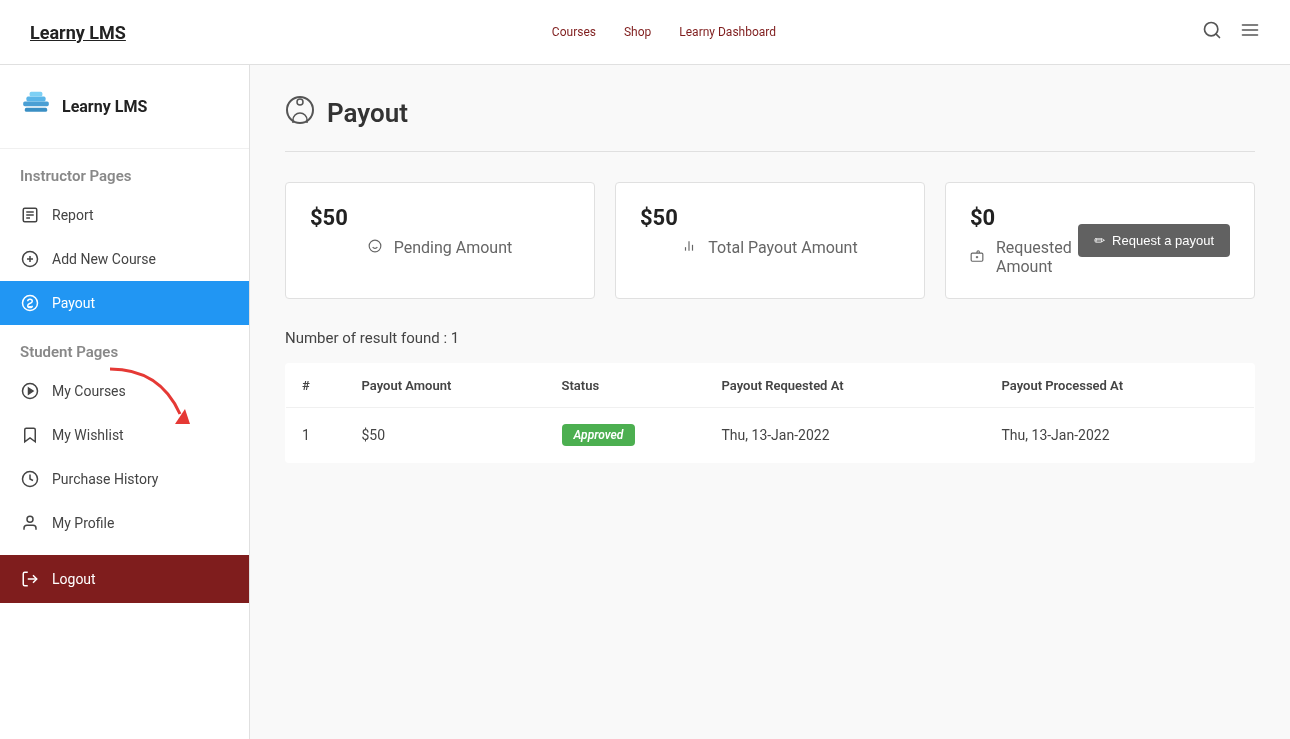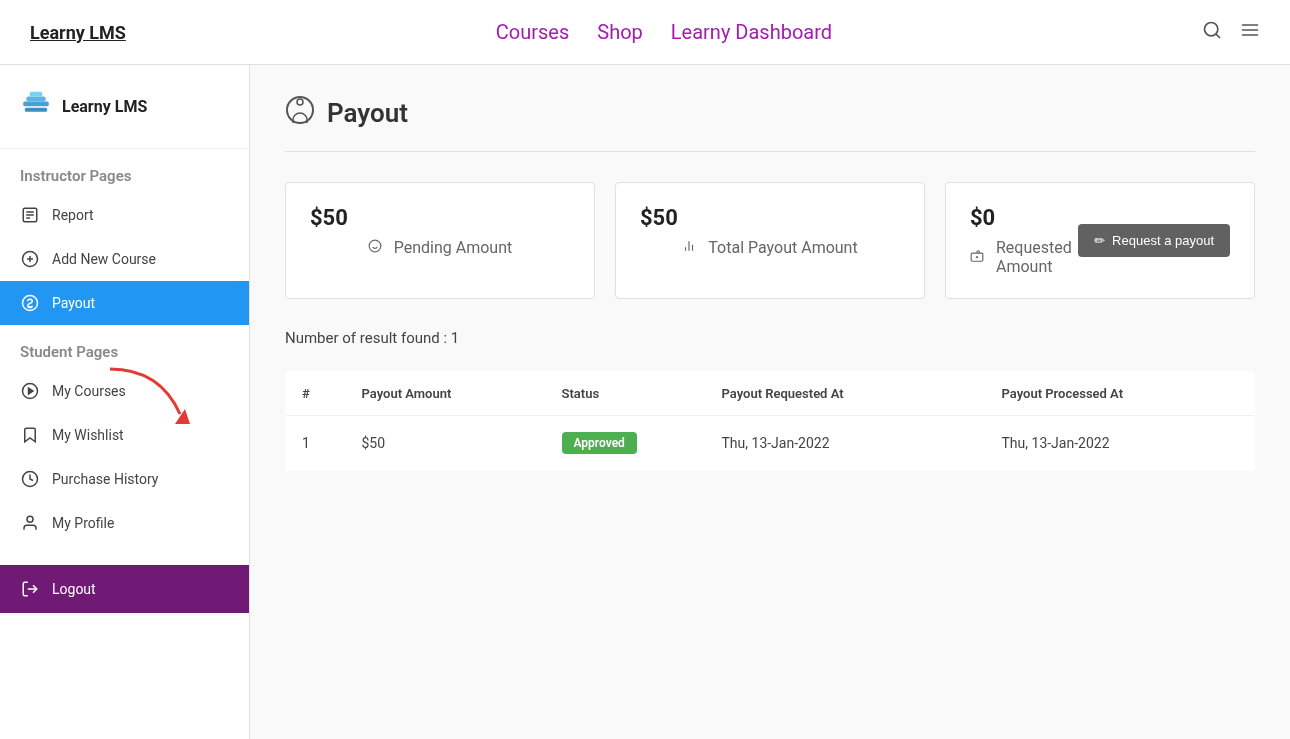--- a/index.html
+++ b/index.html
@@ -21,22 +21,22 @@
       color: #222;
       text-decoration: underline;
       cursor: pointer;
     }
     .top-nav-links {
       display: flex;
       align-items: center;
       gap: 28px;
     }
     .top-nav-link {
-      color: #a21caf;
-      font-size: 20px;
+      color: #7f1d1d;
+      font-size: 12px;
       cursor: pointer;
       text-decoration: none;
     }
     .top-nav-icons {
       display: flex;
       align-items: center;
       gap: 18px;
     }
     .top-nav-icon {
       color: #555;
@@ -103,23 +103,23 @@
       justify-content: center;
       flex-shrink: 0;
     }
     .sidebar-logout {
       display: flex;
       align-items: center;
       gap: 12px;
       padding: 15px 20px;
       font-size: 14px;
       color: #fff;
-      background: #701a75;
-      cursor: pointer;
-      margin-top: 20px;
+      background: #7f1d1d;
+      cursor: pointer;
+      margin-top: 10px;
     }
 
     
     .main-content {
       flex: 1;
       padding: 30px 35px;
       background: #f9f9f9;
     }
     .page-header {
       display: flex;
@@ -187,21 +187,21 @@
       display: flex;
       align-items: center;
       gap: 7px;
       white-space: nowrap;
     }
 
     
     .results-count {
       font-size: 15px;
       color: #444;
-      margin-bottom: 24px;
+      margin-bottom: 16px;
     }
 
     
     .payout-table {
       width: 100%;
       border-collapse: collapse;
       background: #fff;
       border: 1px solid #e0e0e0;
       border-radius: 4px;
       overflow: hidden;
@@ -230,20 +230,21 @@
     .payout-table .col-processed { width: auto; }
 
     .status-badge {
       background: #4caf50;
       color: #fff;
       border-radius: 4px;
       padding: 4px 12px;
       font-size: 12px;
       font-weight: 600;
       display: inline-block;
+      font-style: italic;
     }
 
     
     .arrow-container {
       position: relative;
     }
     .red-arrow {
       position: absolute;
       left: 100px;
       top: -10px;

